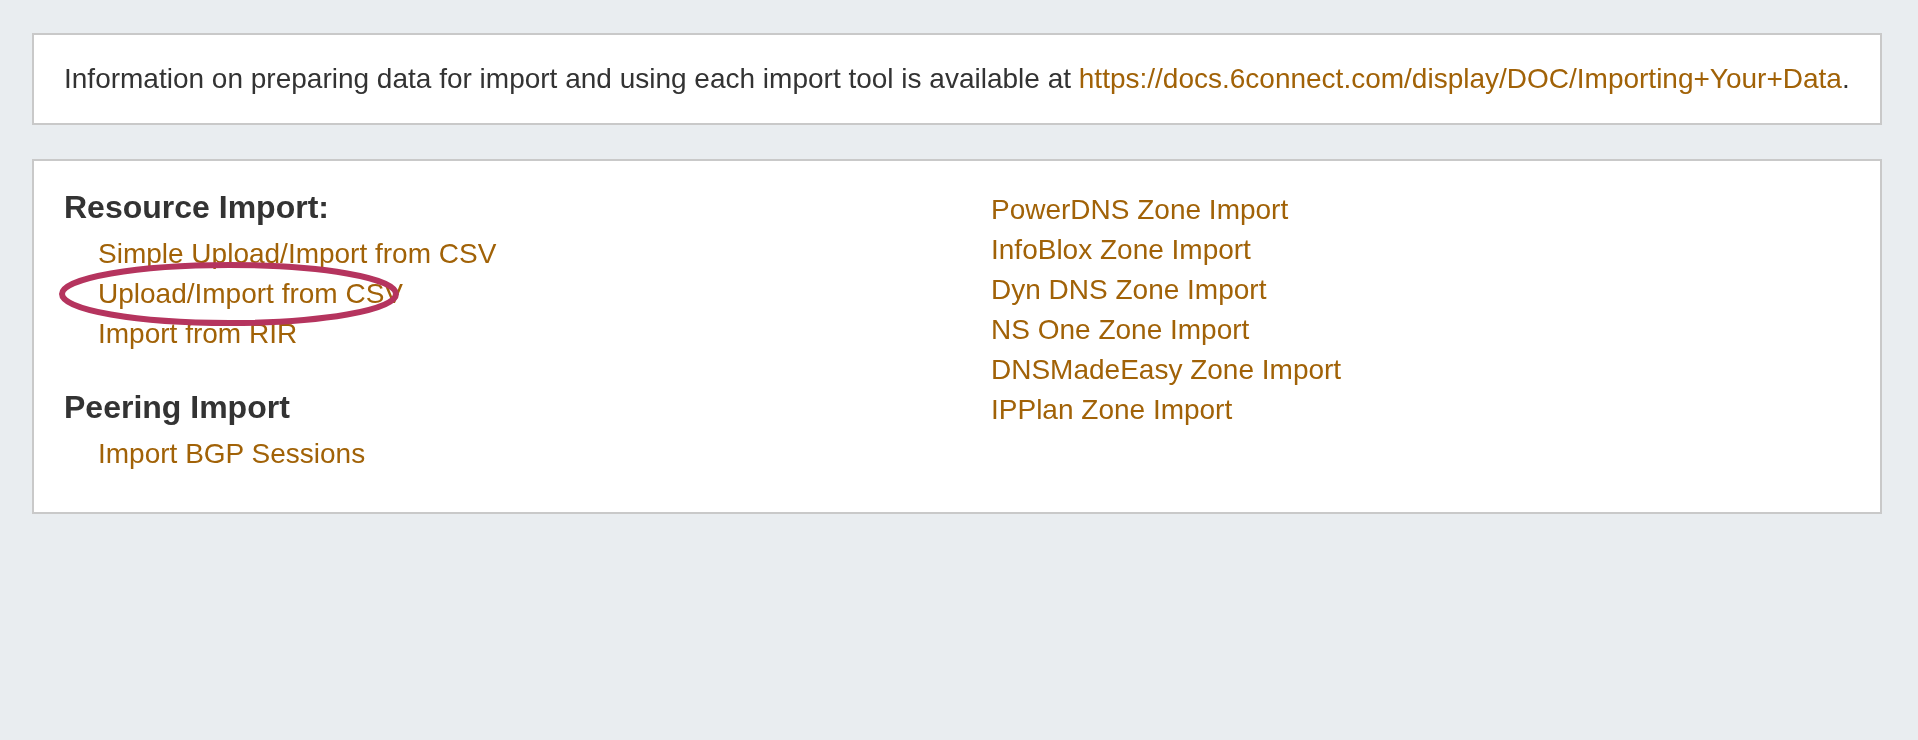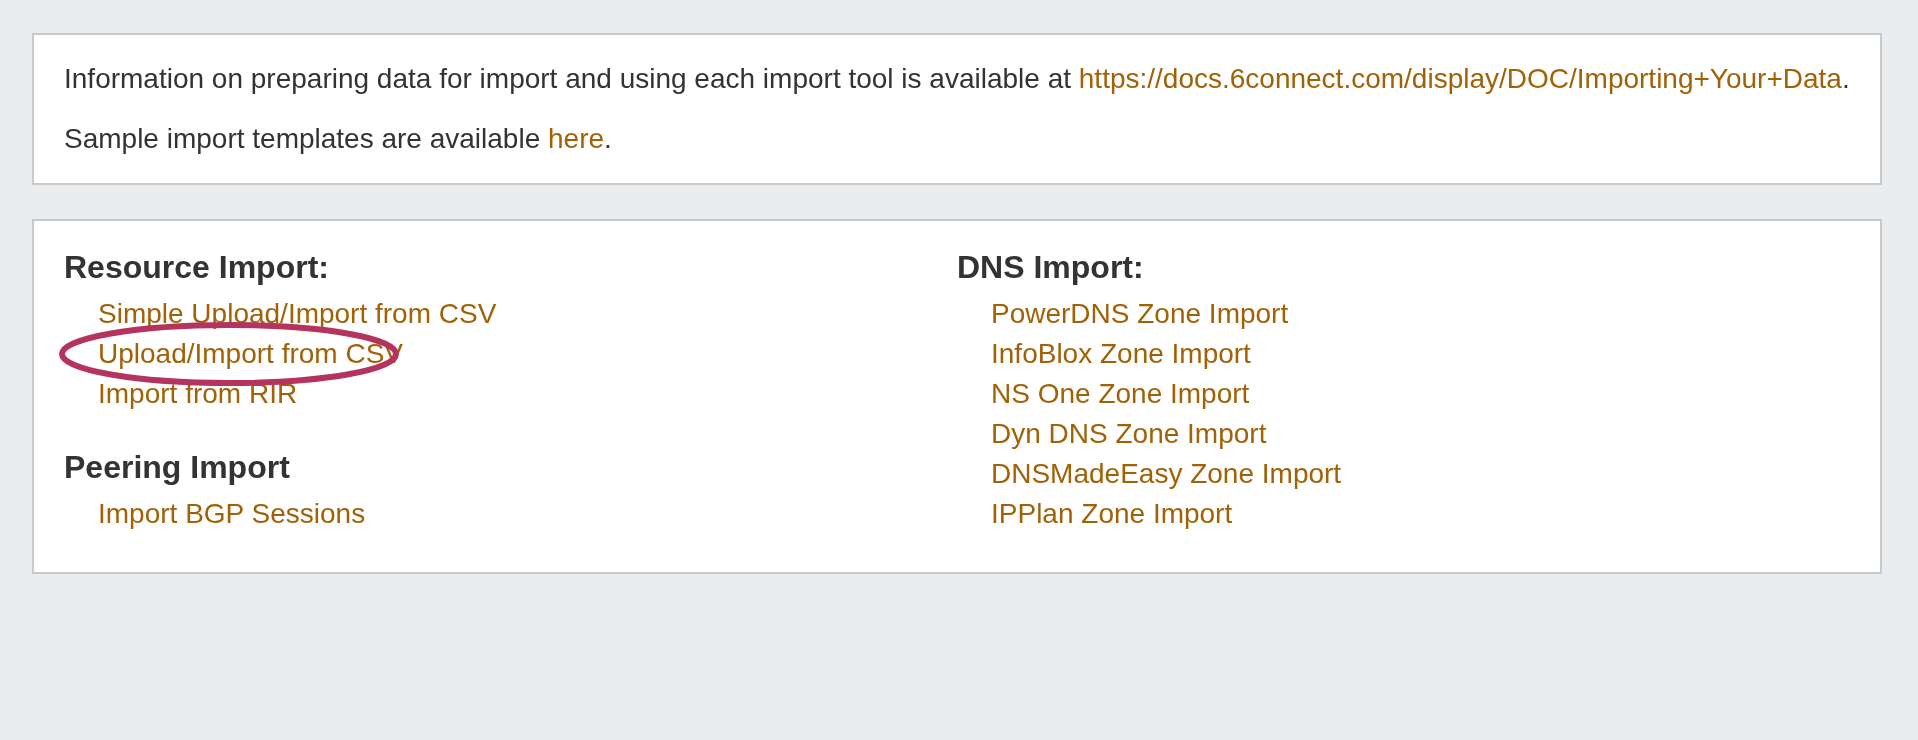--- a/index.html
+++ b/index.html
@@ -71,21 +71,20 @@
     left: -40px;
     top: -13px;
     pointer-events: none;
   }
 </style>
 </head>
 <body>
 
 <div class="panel info-panel">
   <p><span>Information on preparing data for import and using each import tool is available at </span><a class="link">https://docs.6connect.com/display/DOC/Importing+Your+Data</a><span>.</span></p>
-  <p><span>Sample import templates are available </span><a class="link">here</a><span>.</span></p>
 </div>
 
 <div class="panel import-panel">
 
   <div class="import-col">
     <h3 class="section-heading">Resource Import:</h3>
     <ul class="link-list">
       <li><a class="link">Simple Upload/Import from CSV</a></li>
     </ul>
 
@@ -101,24 +100,23 @@
       <li><a class="link">Import from RIR</a></li>
     </ul>
 
     <h3 class="section-heading">Peering Import</h3>
     <ul class="link-list">
       <li><a class="link">Import BGP Sessions</a></li>
     </ul>
   </div>
 
   <div class="import-col">
-    <h3 class="section-heading">DNS Import:</h3>
     <ul class="link-list">
       <li><a class="link">PowerDNS Zone Import</a></li>
       <li><a class="link">InfoBlox Zone Import</a></li>
+      <li><a class="link">Dyn DNS Zone Import</a></li>
       <li><a class="link">NS One Zone Import</a></li>
-      <li><a class="link">Dyn DNS Zone Import</a></li>
       <li><a class="link">DNSMadeEasy Zone Import</a></li>
       <li><a class="link">IPPlan Zone Import</a></li>
     </ul>
   </div>
 
 </div>
 
 </body></html>

